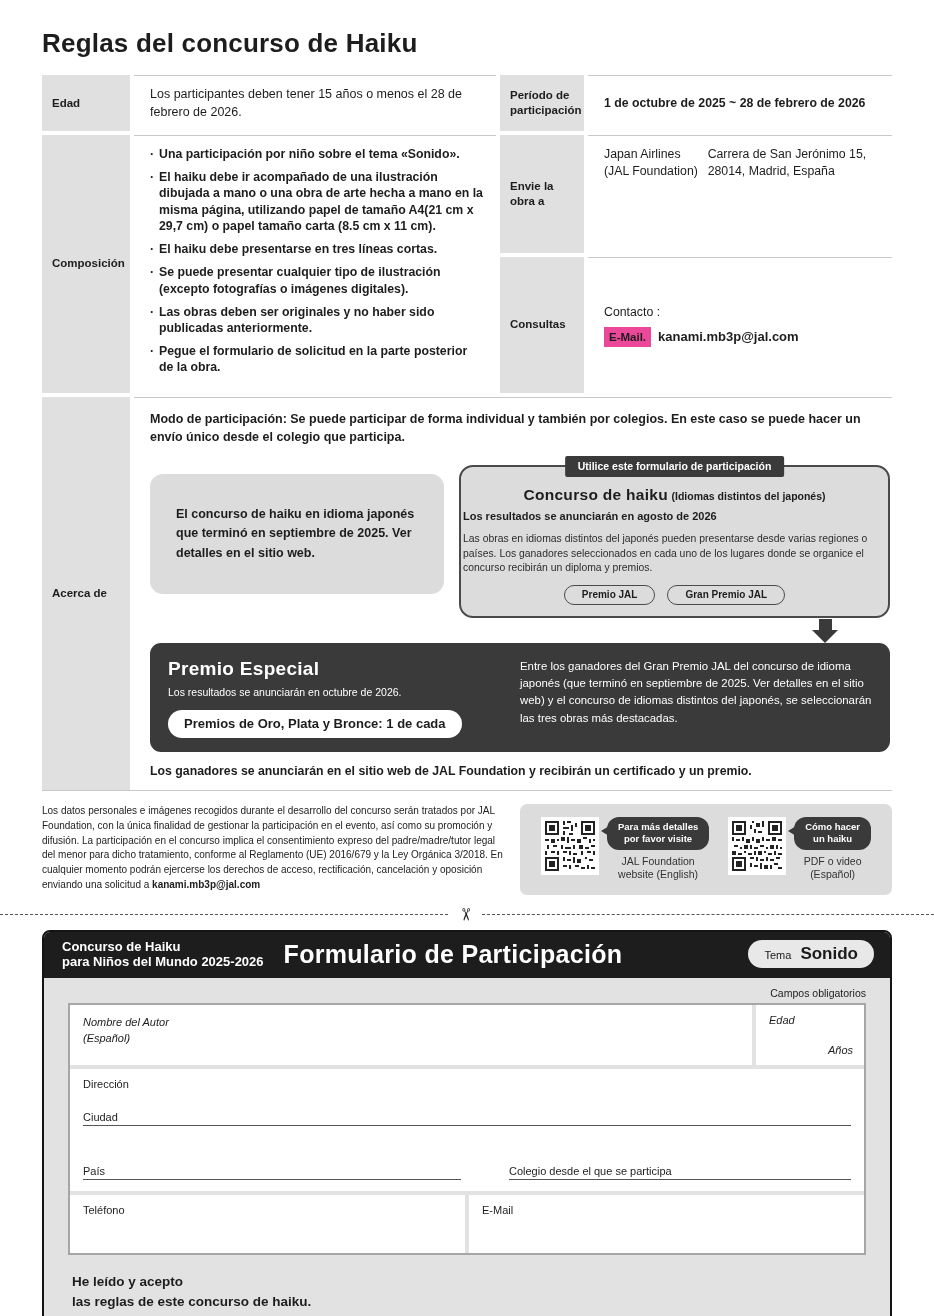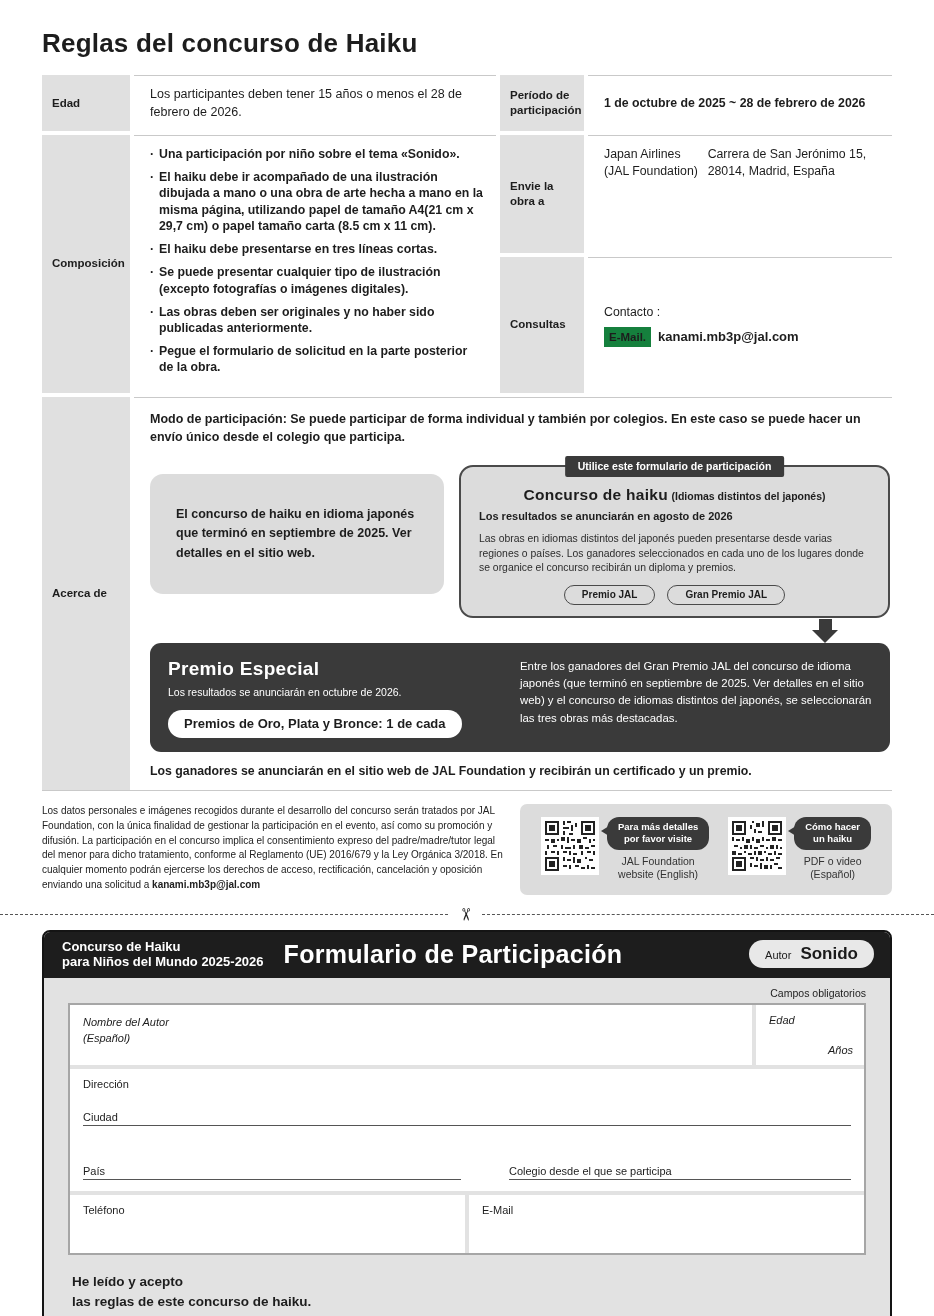--- a/index.html
+++ b/index.html
@@ -14,28 +14,28 @@
   .con { border-top:1px solid #c9c9c9; font-size:12.5px; line-height:1.4; padding:10px 12px 10px 16px; }
   .cell-edad-text { display:flex; align-items:center; }
   .cell-periodo-text { display:flex; align-items:center; font-weight:bold; font-size:12.3px; }
   .cell-comp { grid-row:span 2; }
   .bullets { list-style:none; font-weight:bold; font-size:12.3px; }
   .bullets li { position:relative; padding-left:9px; margin-bottom:7px; line-height:1.32; }
   .bullets li::before { content:"·"; position:absolute; left:0; top:0; font-weight:bold; }
   .cell-envie { display:flex; flex-direction:row; justify-content:center; font-size:12.3px; }
   .cell-consultas { display:flex; flex-direction:column; justify-content:center; font-size:12.3px; }
   .email-row { margin-top:6px; display:flex; align-items:center; gap:7px; }
-  .email-badge { background:#15803d; padding:2px 5px; font-size:11.5px; font-weight:bold; }
+  .email-badge { background:#ec4899; padding:2px 5px; font-size:11.5px; font-weight:bold; }
   .email-val { font-weight:bold; font-size:13px; }
 
   .acerca-content { grid-column:span 3; padding:12px 2px 10px 16px; }
   .acerca-intro { font-weight:bold; font-size:12.5px; line-height:1.45; margin-bottom:10px; }
   .boxes-row { display:flex; gap:15px; }
   .jp-box { width:294px; background:#dcdcdc; border-radius:13px; margin-top:18px; height:120px; display:flex; align-items:center; padding:0 26px; font-size:12.5px; font-weight:bold; line-height:1.55; }
-  .form-promo { flex:1; position:relative; border:2px solid #4a4a4a; border-radius:14px; background:#dcdcdc; margin-top:9px; padding:17px 18px 11px; }
+  .form-promo { flex:1; position:relative; border:2px solid #4a4a4a; border-radius:14px; background:#dcdcdc; margin-top:9px; padding:17px 2px 11px; }
   .promo-badge { position:absolute; top:-11px; left:50%; transform:translateX(-50%); background:#3a3a3a; color:#fff; font-size:10.5px; font-weight:bold; padding:3px 13px; white-space:nowrap; border-radius:2px; }
   .promo-title { text-align:center; }
   .promo-title .big { font-size:15.5px; font-weight:bold; letter-spacing:.3px; }
   .promo-title .small { font-size:10.5px; font-weight:bold; }
   .promo-sub { font-size:11px; font-weight:bold; margin:3px 0 8px; }
   .promo-body { font-size:10.4px; line-height:1.42; color:#2c2c2c; }
   .promo-pills { display:flex; justify-content:center; gap:12px; margin-top:9px; }
   .pill-outline { border:1.5px solid #4a4a4a; border-radius:11px; padding:2px 17px; font-size:10px; font-weight:bold; }
   .arrow-wrap { display:flex; justify-content:flex-end; padding-right:52px; height:24px; margin:1px 0 0; }
   .arrow-stem { width:13px; height:11px; background:#3a3a3a; margin:0 auto; }
@@ -237,21 +237,21 @@
   </div>
 
   <div class="form-box">
     <div class="form-header">
       <div class="brand">
         <div>Concurso de Haiku</div>
         <div>para Niños del Mundo 2025-2026</div>
       </div>
       <div class="form-title">Formulario de Participación</div>
       <div class="tema-pill">
-        <span class="tema-lab">Autor</span>
+        <span class="tema-lab">Tema</span>
         <span class="tema-val">Sonido</span>
       </div>
     </div>
     <div class="form-body">
       <div class="required-note">Campos obligatorios</div>
       <div class="fields">
         <div class="frow frow-a">
           <div class="fcell fcell-nombre">
             <div>Nombre del Autor</div>
             <div>(Español)</div>

